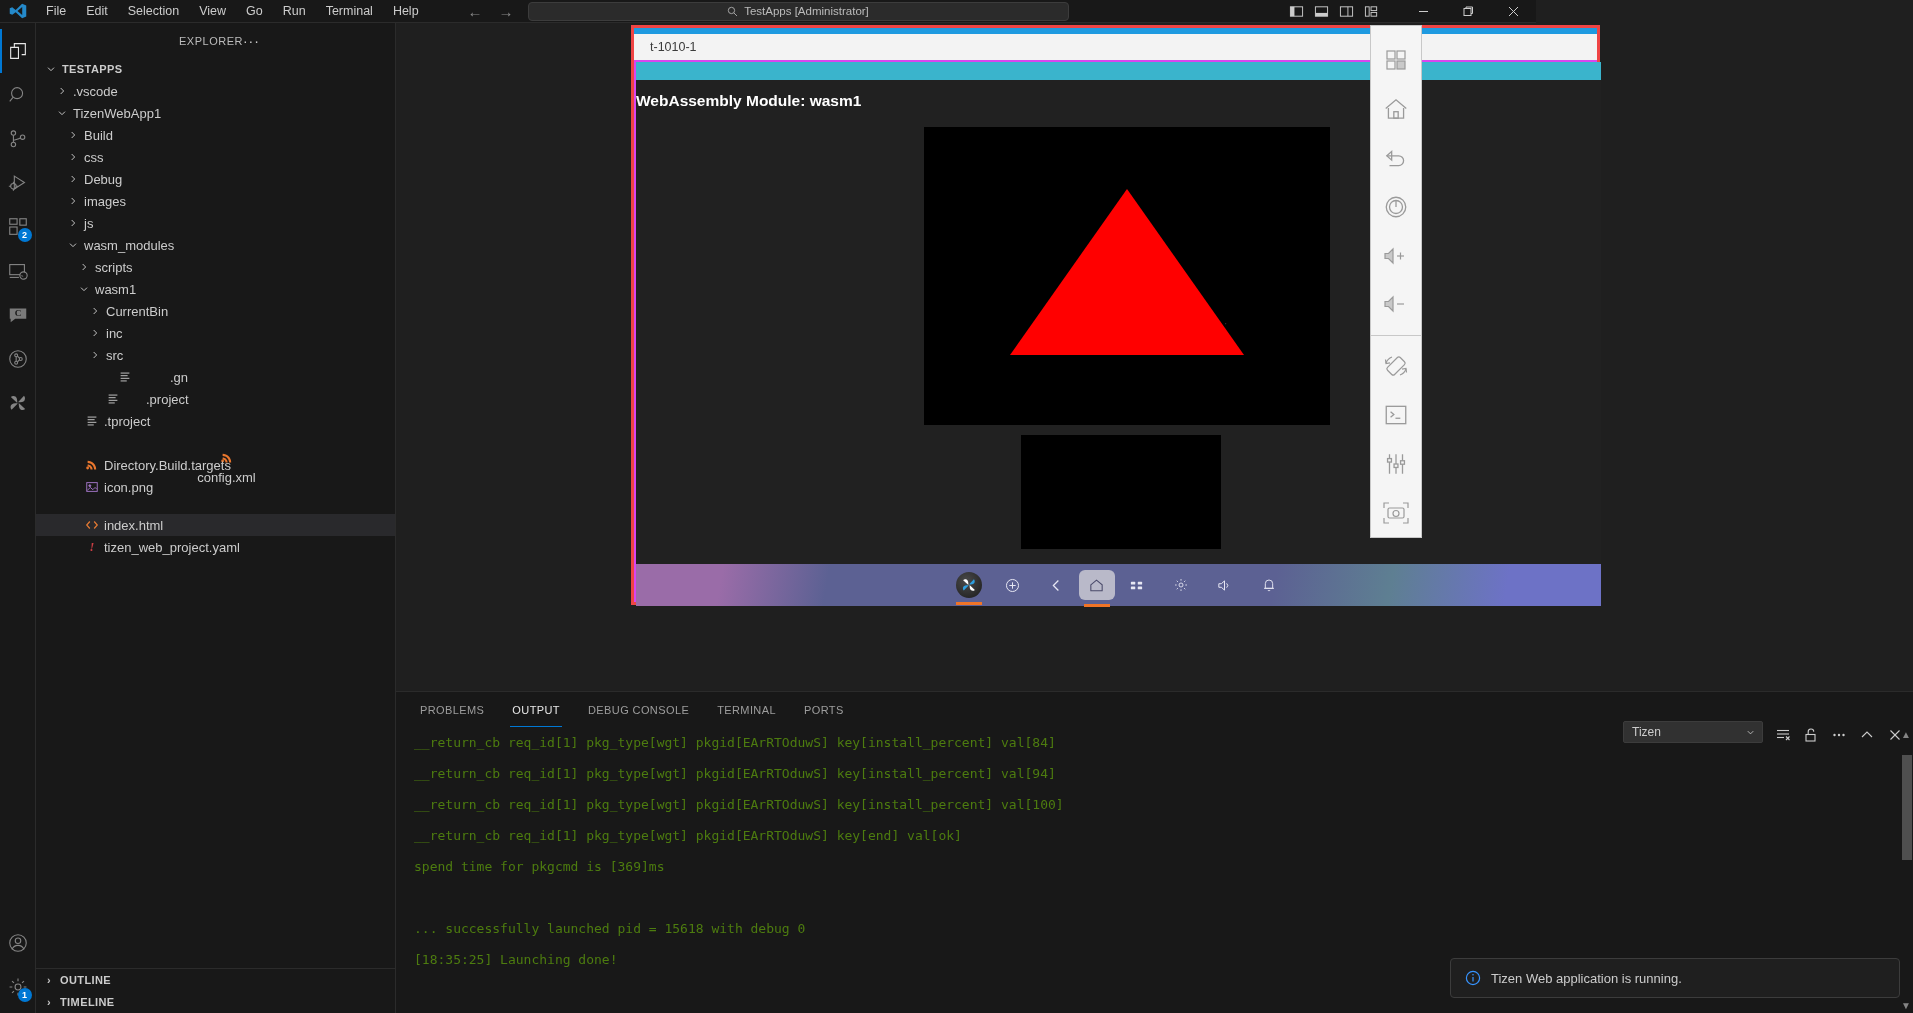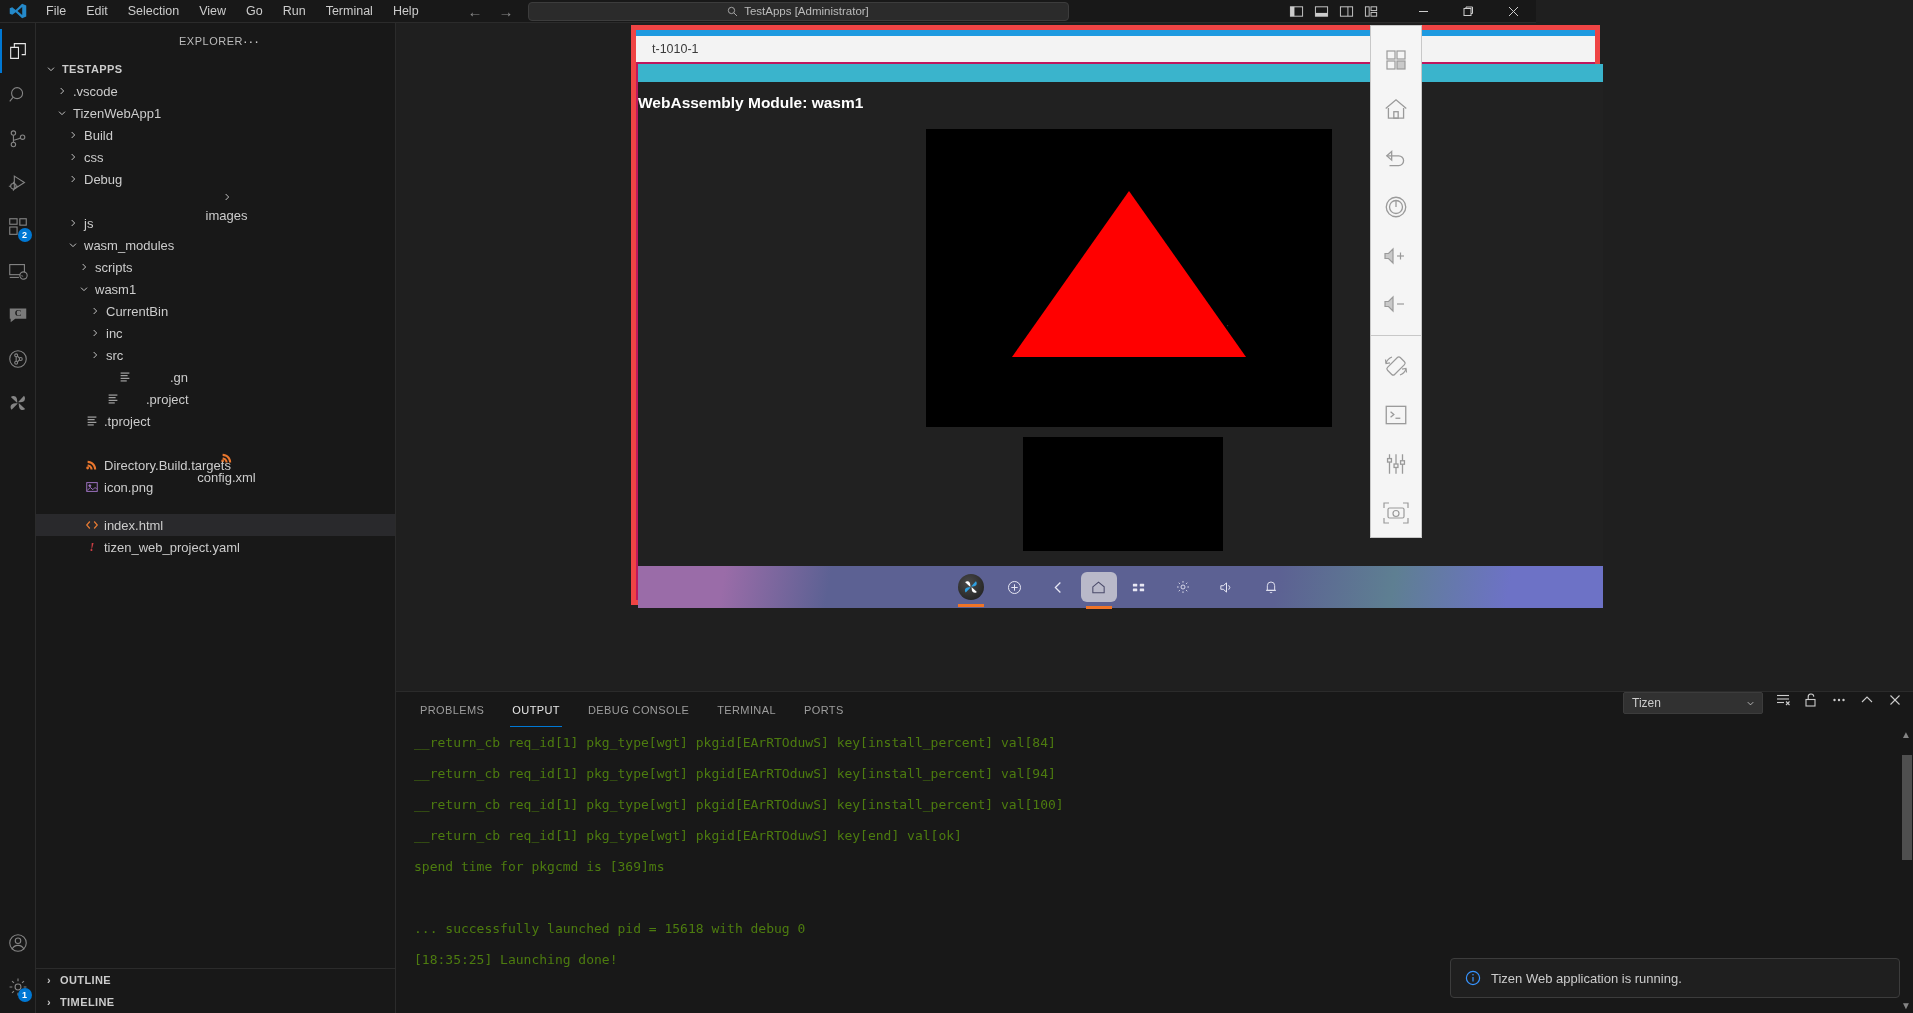--- a/index.html
+++ b/index.html
@@ -81,21 +81,21 @@
     font-size:11px; font-weight:bold; letter-spacing:.4px; text-transform:uppercase; color:#cccccc; cursor:pointer;
   }
 
   
   .editor-area {
     position:absolute; left:396px; top:23px; width:1517px; height:668px;
     background:#1f1f1f;
   }
   .emu-window {
     position:absolute; left:235px; top:2px; width:969px; height:580px;
-    background:#be185d; border:5px solid #ef4444;
+    background:#d946ef; border:3px solid #ef4444;
   }
   .emu-accent { height:6px; background:#1e9ae0; }
   .emu-title { height:26px; display:flex; align-items:center; padding-left:16px; color:#3b3b3b; font-size:12.5px; background:#f3f3f3;}
   .emu-screen { position:absolute; left:2px; top:34px; width:965px; height:544px; background:#ffffff; }
   .emu-topbar { height:18px; background:#3ab4cc; }
   .emu-body { position:absolute; left:0; top:18px; right:0; bottom:42px; background:#212121; }
   .wasm-title { text-align:left; color:#ffffff; font-size:15.5px; font-weight:bold; padding-top:12px; }
   .canvas-main {
     position:absolute; left:288px; top:47px; width:406px; height:298px; background:#000;
   }
@@ -137,21 +137,21 @@
   .panel-tabs { height:35px; display:flex; align-items:center; position:relative; }
   .ptab {
     height:35px; display:flex; align-items:center; padding:0 10px; margin-left:8px;
     font-size:11px; letter-spacing:.4px; text-transform:uppercase; color:#9d9d9d; cursor:pointer; position:relative;
   }
   .ptab:first-child { margin-left:14px; }
   .ptab.active { color:#e7e7e7; }
   .ptab.active::after {
     content:""; position:absolute; left:8px; right:8px; bottom:0; height:1px; background:#0078d4;
   }
-  .panel-actions { position:absolute; right:10px; top:0; height:35px; display:flex; align-items:flex-start; gap:12px; }
+  .panel-actions { position:absolute; right:10px; top:16px; height:35px; display:flex; align-items:flex-end; gap:12px; }
   .sel-box {
     width:140px; height:22px; background:#313131; border:1px solid #3c3c3c; border-radius:2px;
     display:flex; align-items:center; justify-content:space-between; padding:0 6px 0 8px;
     font-size:12px; color:#cccccc; cursor:pointer;
   }
   .pa-icon { color:#cccccc; display:flex; align-items:center; cursor:pointer; }
   .out-body {
     position:absolute; left:0; top:35px; right:0; bottom:0; overflow:hidden;
     font-family:"DejaVu Sans Mono","Liberation Mono",monospace; font-size:13px; color:#4d7c0f;
   }
@@ -417,21 +417,21 @@
           <span class="flabel">css</span>
         </div>
         <div class="row" style="padding-left: 30px;">
           <span class="twisty">
             <svg width="12" height="12" viewBox="0 0 16 16" fill="none" stroke="#c5c5c5" stroke-width="1.3">
               <polyline points="6.2,4 10.2,8 6.2,12"></polyline>
             </svg>
           </span>
           <span class="flabel">Debug</span>
         </div>
-        <div class="row" style="padding-left: 30px; flex-direction: column;">
+        <div class="row" style="padding-left: 30px;">
           <span class="twisty">
             <svg width="12" height="12" viewBox="0 0 16 16" fill="none" stroke="#c5c5c5" stroke-width="1.3">
               <polyline points="6.2,4 10.2,8 6.2,12"></polyline>
             </svg>
           </span>
           <span class="flabel">images</span>
         </div>
         <div class="row" style="padding-left: 30px;">
           <span class="twisty">
             <svg width="12" height="12" viewBox="0 0 16 16" fill="none" stroke="#c5c5c5" stroke-width="1.3">

